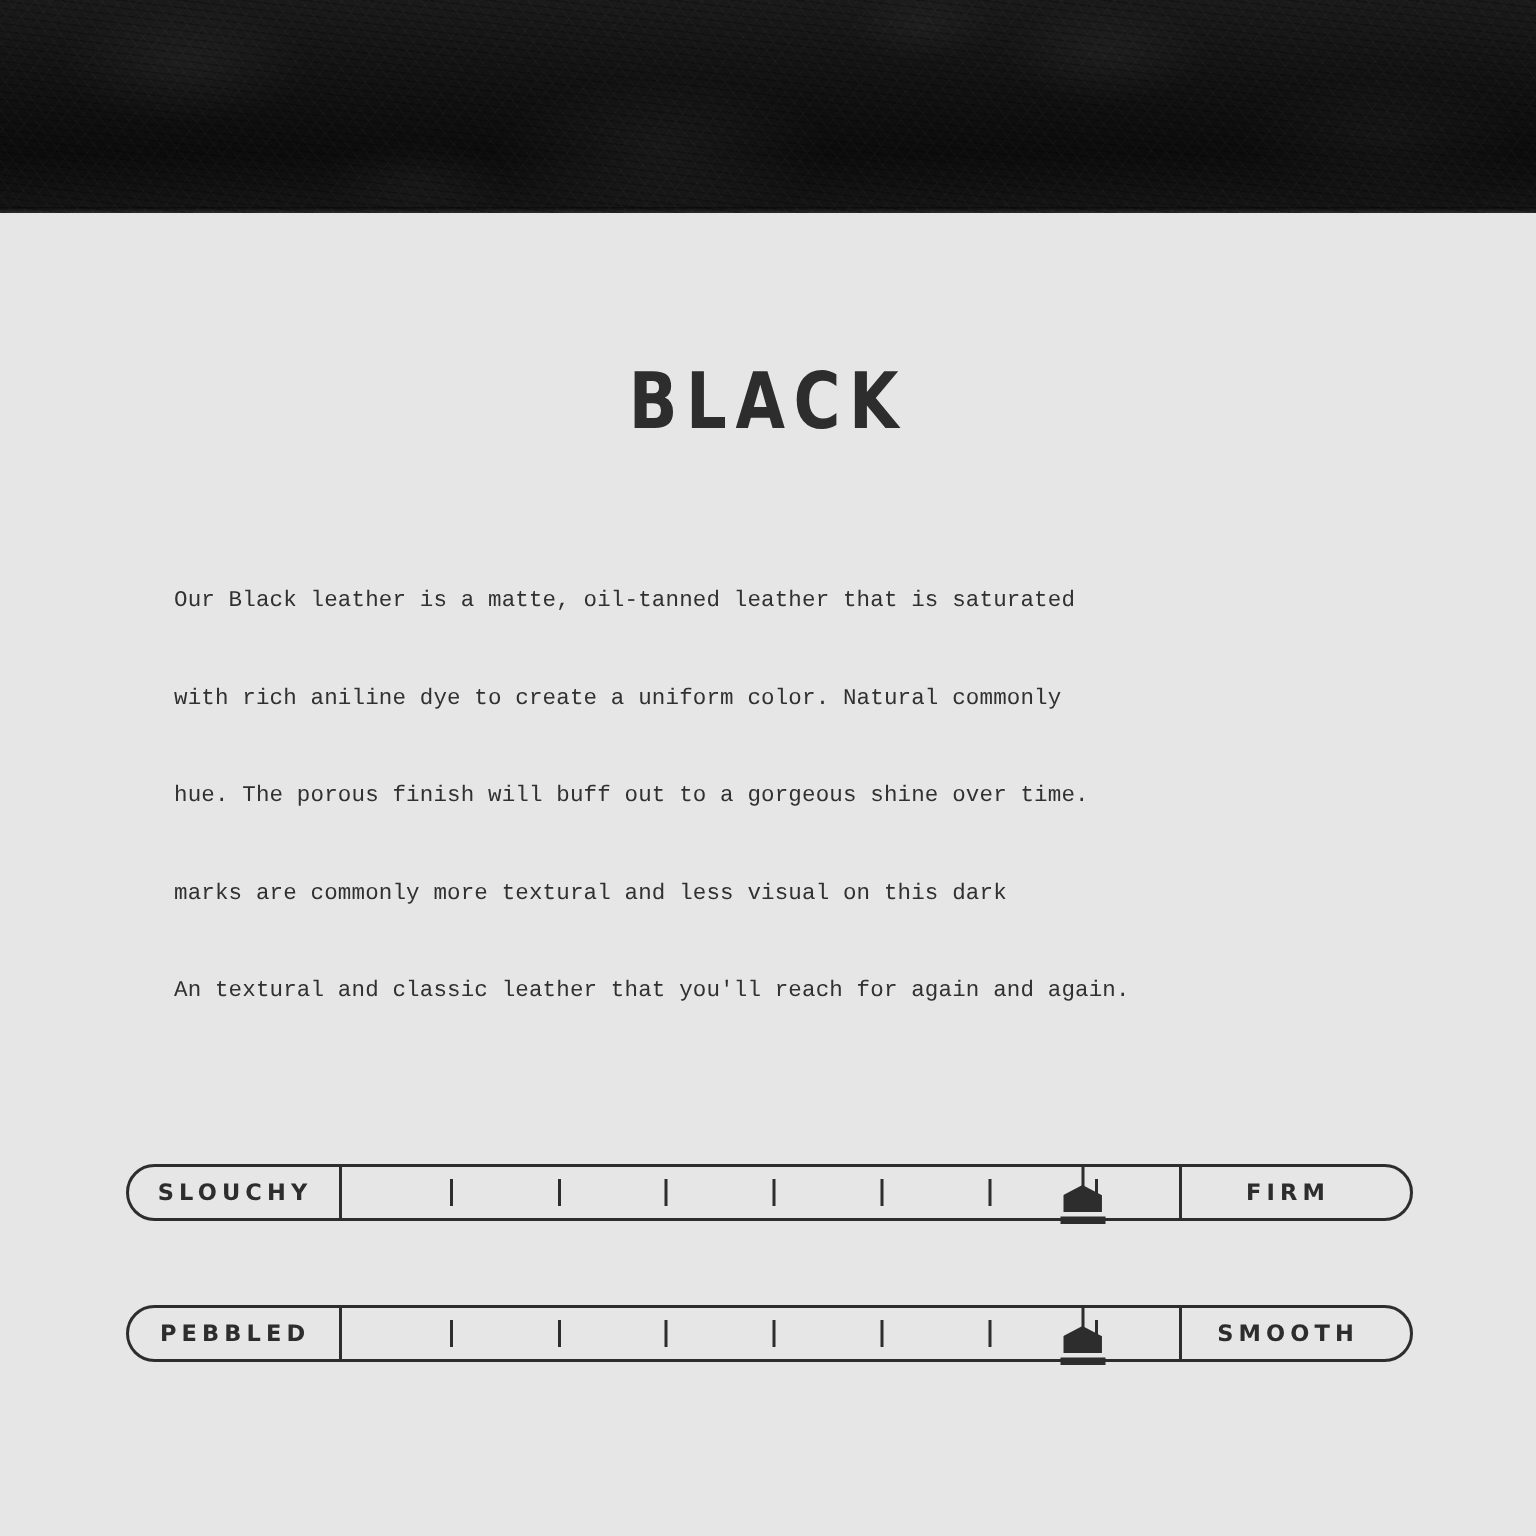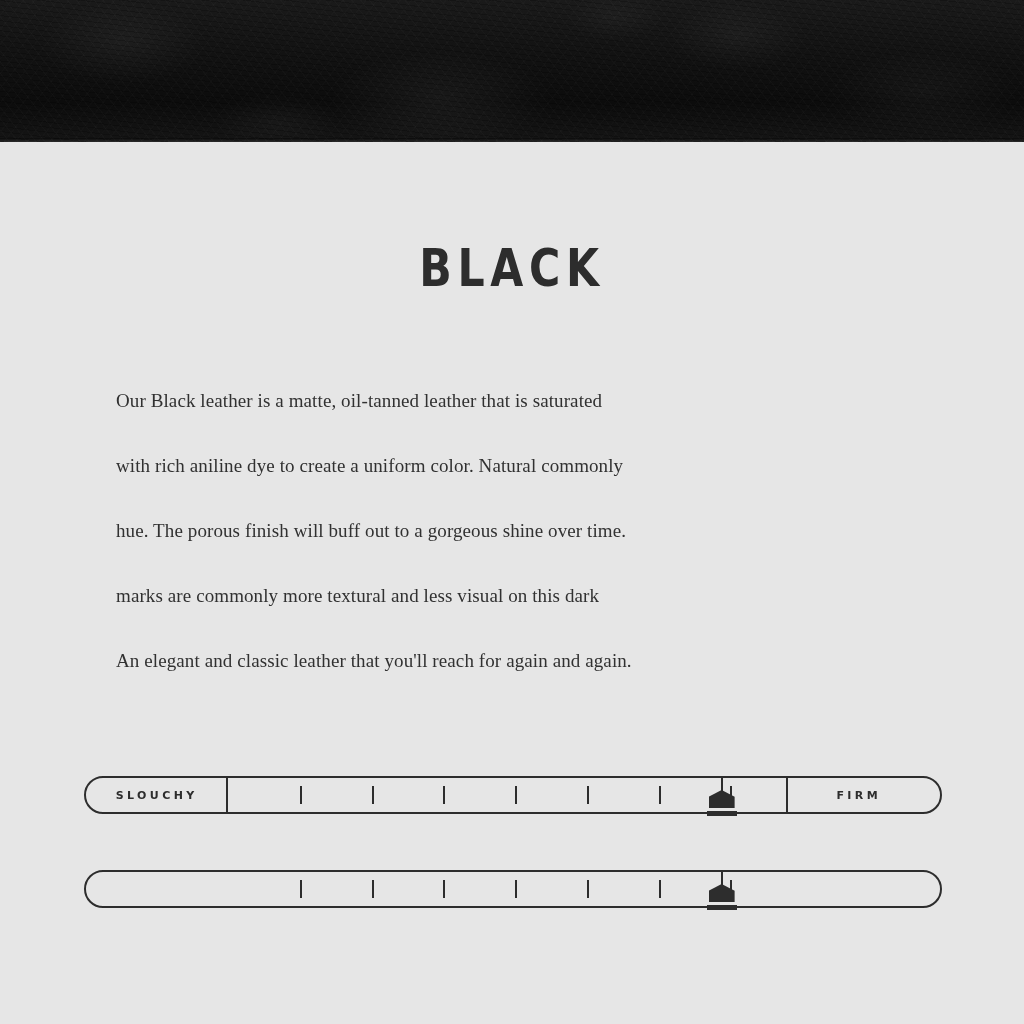--- a/index.html
+++ b/index.html
@@ -71,22 +71,22 @@
     transform: scaleX(0.82);
     transform-origin: 50% 50%;
   }
 
   
   .body-copy {
     position: absolute;
     top: 368px;
     left: 116px;
     width: 798px;
-    font-family: Liberation Serif, serif;
-    font-size: 19px;
+    font-family: Liberation Mono, monospace;
+    font-size: 15px;
     line-height: 65px;
     color: #313131;
     text-align: justify;
     letter-spacing: 0.1px;
   }
   .body-copy p {
     margin: 0;
   }
   .body-copy p.last {
     text-align: left;
@@ -118,21 +118,21 @@
   .scale-cap {
     position: absolute;
     top: 0;
     height: 38px;
     box-sizing: border-box;
     display: flex;
     align-items: center;
     justify-content: center;
     font-family: "DejaVu Sans", sans-serif;
     font-weight: bold;
-    font-size: 11px;
+    font-size: 15px;
     letter-spacing: 3.4px;
     color: #2d2d2d;
     text-indent: 3.4px;
   }
   .scale-cap.left {
     left: 0;
     width: 144px;
     border-right: 2px solid #2d2d2d;
     border-top-left-radius: 19px;
     border-bottom-left-radius: 19px;
@@ -208,21 +208,21 @@
     <div class="band-edge"></div>
   </div>
 
   <div class="title">BLACK</div>
 
   <div class="body-copy">
     <p>Our Black leather is a matte, oil-tanned leather that is saturated</p>
     <p>with rich aniline dye to create a uniform color.  Natural commonly</p>
     <p>hue.  The porous finish will buff out to a gorgeous shine over time.</p>
     <p>marks are commonly more textural and less visual on this dark</p>
-    <p class="last">An elegant and classic leather that you'll reach for again and again.</p>
+    <p class="last">An textural and classic leather that you'll reach for again and again.</p>
   </div>
 
   <div class="scales">
 
     <div class="scale">
       <div class="scale-track"></div>
       <div class="scale-cap left">SLOUCHY</div>
       <div class="scale-cap right">FIRM</div>
       <div class="ticks">
         <div class="tick" style="left:12.5%"></div>
@@ -237,20 +237,22 @@
             <div class="stem"></div>
             <div class="head"></div>
             <div class="base"></div>
           </div>
         </div>
       </div>
     </div>
 
     <div class="scale">
       <div class="scale-track"></div>
+      <div class="scale-cap left">PEBBLED</div>
+      <div class="scale-cap right">SMOOTH</div>
       <div class="ticks">
         <div class="tick" style="left:12.5%"></div>
         <div class="tick" style="left:25%"></div>
         <div class="tick" style="left:37.5%"></div>
         <div class="tick" style="left:50%"></div>
         <div class="tick" style="left:62.5%"></div>
         <div class="tick" style="left:75%"></div>
         <div class="tick" style="left:87.5%"></div>
         <div class="marker" style="left:86%">
           <div class="pin">

